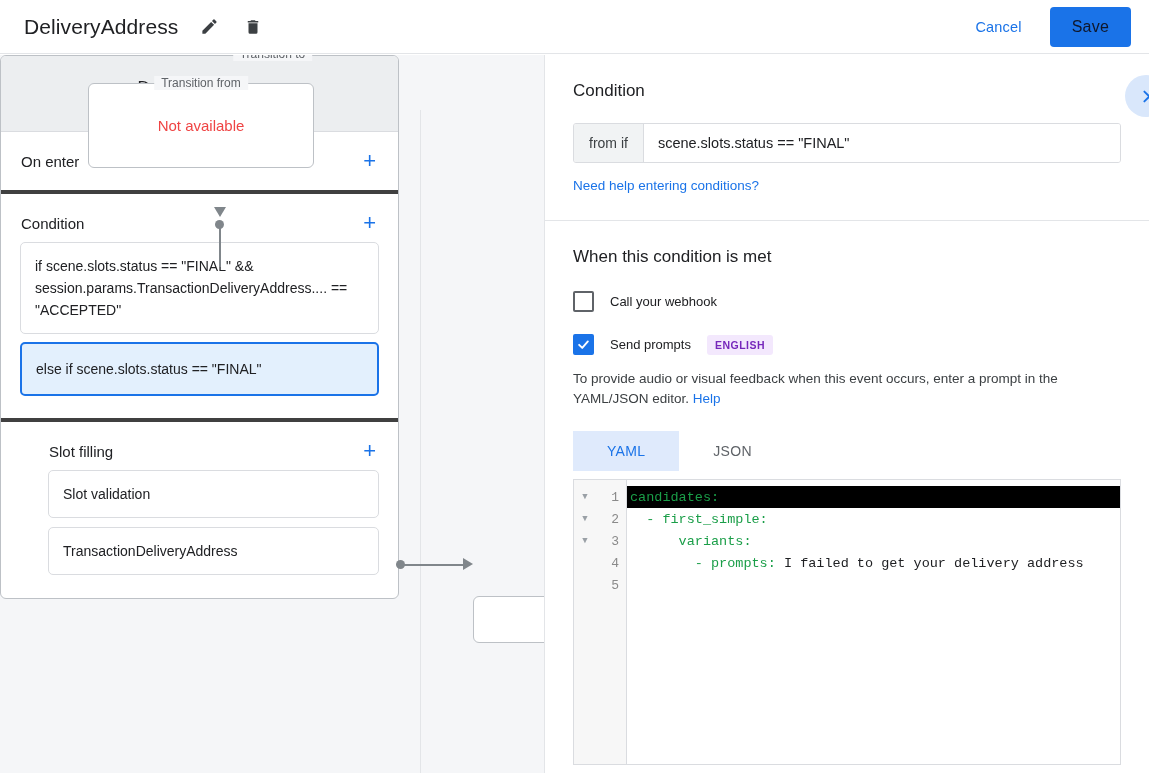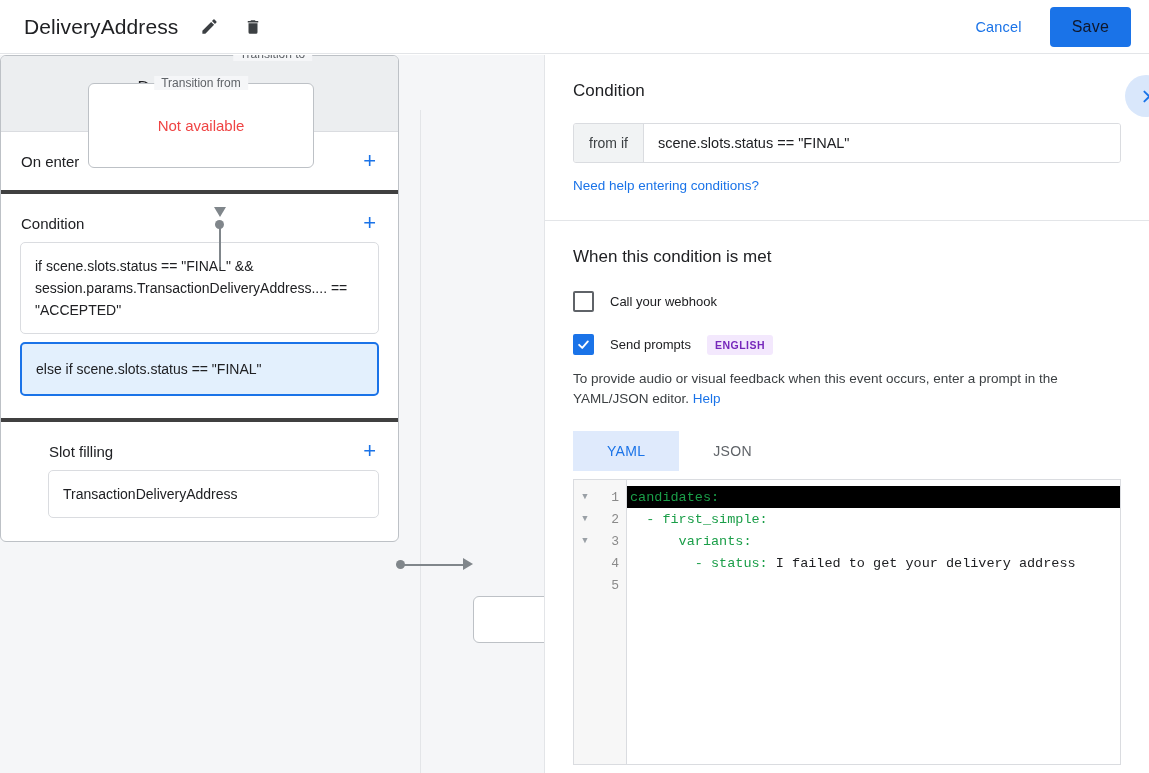--- a/index.html
+++ b/index.html
@@ -420,20 +420,21 @@
         <div class="cond-chip selected single">else if scene.slots.status == "FINAL"</div>
       </div>
     </div>
 
     <div class="section">
       <div class="section-head tight">
         <span class="section-title">Slot filling</span>
         <span class="plus-icon">+</span>
       </div>
       <div class="section-body">
+        <div class="slot-chip">Slot validation</div>
         <div class="slot-chip">TransactionDeliveryAddress</div>
       </div>
     </div>
   </div>
 
   <div class="edge-dot" style="left:396px; top:505px;"></div>
   <div class="edge-line" style="left:400px; top:509px; width:68px; height:1.5px;"></div>
   <div class="edge-arrow-right" style="left:463px; top:503px;"></div>
 
   <div class="node-partial"></div>
@@ -518,21 +519,21 @@
         <div class="cline hl">
           <span class="k">candidates:</span><span class="v"></span>
         </div>
         <div class="cline">
           <span class="k">  - first_simple:</span><span class="v"></span>
         </div>
         <div class="cline">
           <span class="k">      variants:</span><span class="v"></span>
         </div>
         <div class="cline">
-          <span class="k">        - status:</span><span class="v"> I failed to get your delivery address</span>
+          <span class="k">        - prompts:</span><span class="v"> I failed to get your delivery address</span>
         </div>
         <div class="cline">
           <span class="k"></span><span class="v"></span>
         </div>
       </div>
     </div>
   </div>
 </div>
 
 </body></html>

